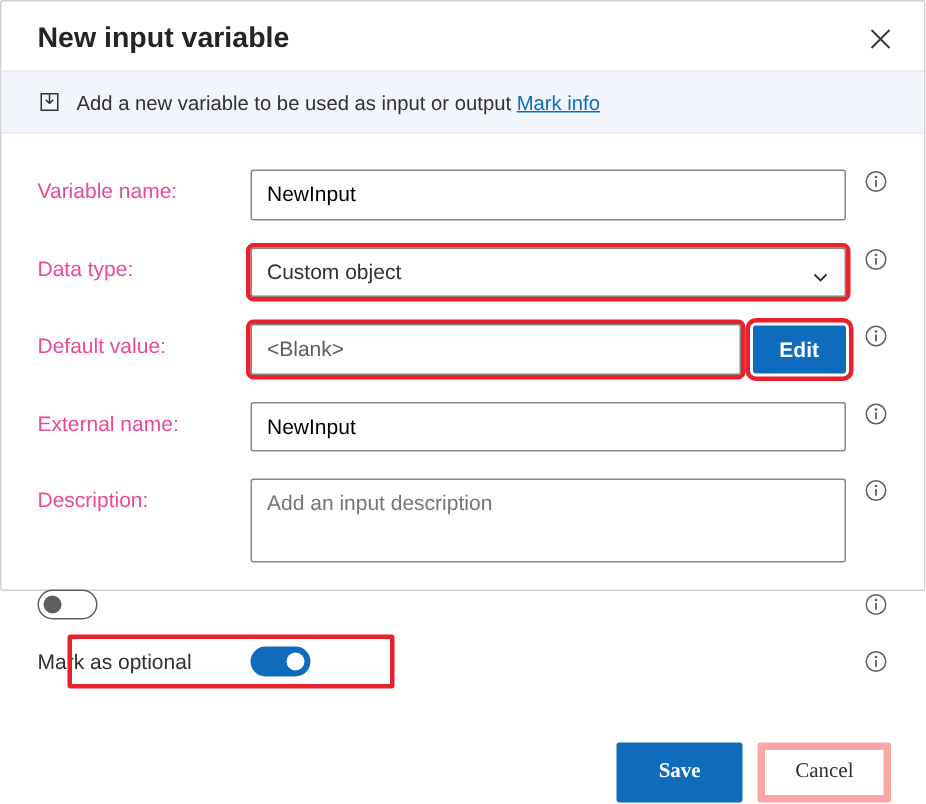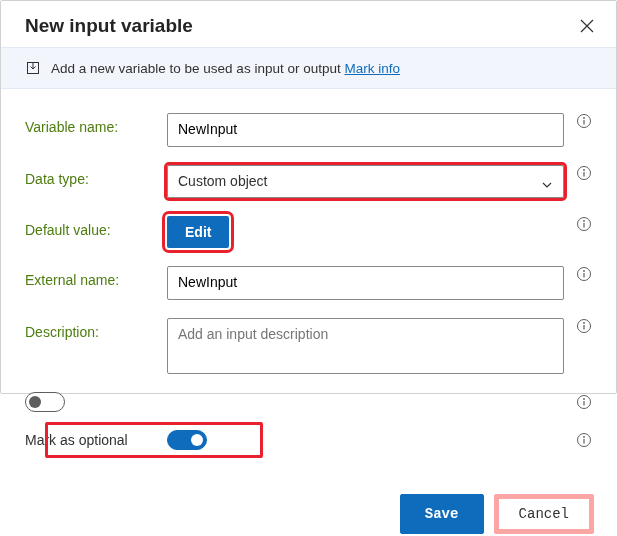--- a/index.html
+++ b/index.html
@@ -65,21 +65,21 @@
     display: flex;
     align-items: flex-start;
     margin-bottom: 18px;
     gap: 12px;
     position: relative;
   }
   .row .label {
     width: 130px;
     flex-shrink: 0;
     font-size: 14px;
-    color: #4d7c0f;
+    color: #ec4899;
     padding-top: 6px;
   }
   .field-wrap {
     flex: 1;
     display: flex;
     align-items: center;
     gap: 8px;
   }
   .text-input, .select-input, .textarea-input, .readonly-input {
     border: 1px solid #8a8886;
@@ -209,21 +209,21 @@
     justify-content: flex-end;
     gap: 10px;
     padding: 16px 22px 20px 22px;
     border-top: none;
   }
   .btn {
     font-size: 14px;
     padding: 7px 20px;
     border-radius: 2px;
     cursor: pointer;
-    font-family: Liberation Mono, monospace;
+    font-family: Liberation Serif, serif;
     min-width: 84px;
   }
   .btn-primary {
     background: #0f6cbd;
     color: #fff;
     border: 1px solid #0f6cbd;
     font-weight: 600;
   }
   .btn-secondary {
     background: #fff;
@@ -294,20 +294,23 @@
               <circle cx="8" cy="5" r="0.9" fill="#605e5c"></circle>
               <rect x="7.4" y="7" width="1.2" height="4.5" fill="#605e5c"></rect>
             </svg>
         </button>
       </div>
     </div>
 
     <div class="row">
       <div class="label">Default value:</div>
       <div class="field-wrap">
+        <div class="default-value-box">
+          <div class="readonly-input hl-red">&lt;Blank&gt;</div>
+        </div>
         <button class="edit-btn hl-red-tight">Edit</button>
       </div>
       <div class="info-right">
         <button class="info-icon-btn">
           <svg class="info-circle" viewBox="0 0 16 16">
               <circle cx="8" cy="8" r="6.5" fill="none" stroke="#605e5c" stroke-width="1"></circle>
               <circle cx="8" cy="5" r="0.9" fill="#605e5c"></circle>
               <rect x="7.4" y="7" width="1.2" height="4.5" fill="#605e5c"></rect>
             </svg>
         </button>

